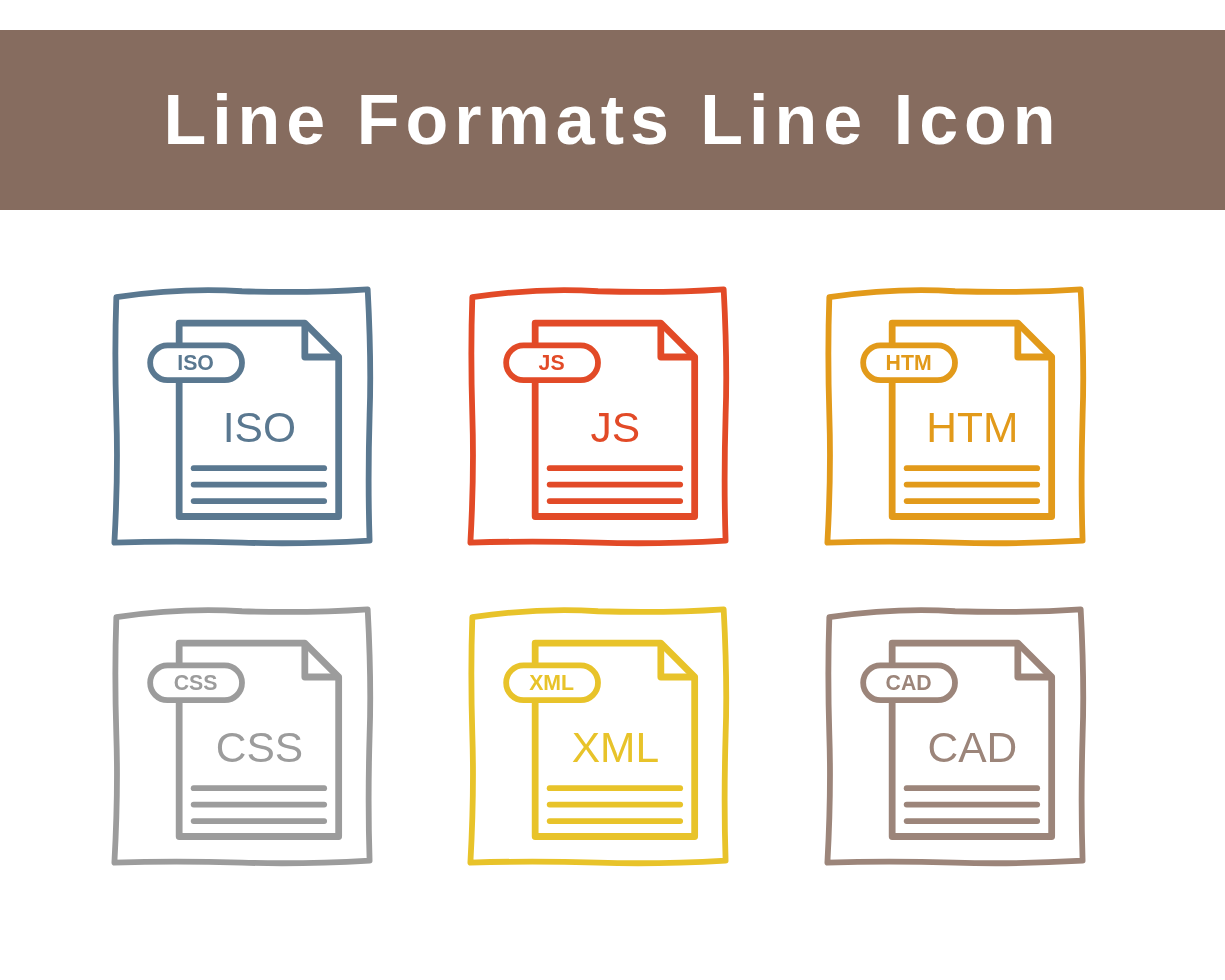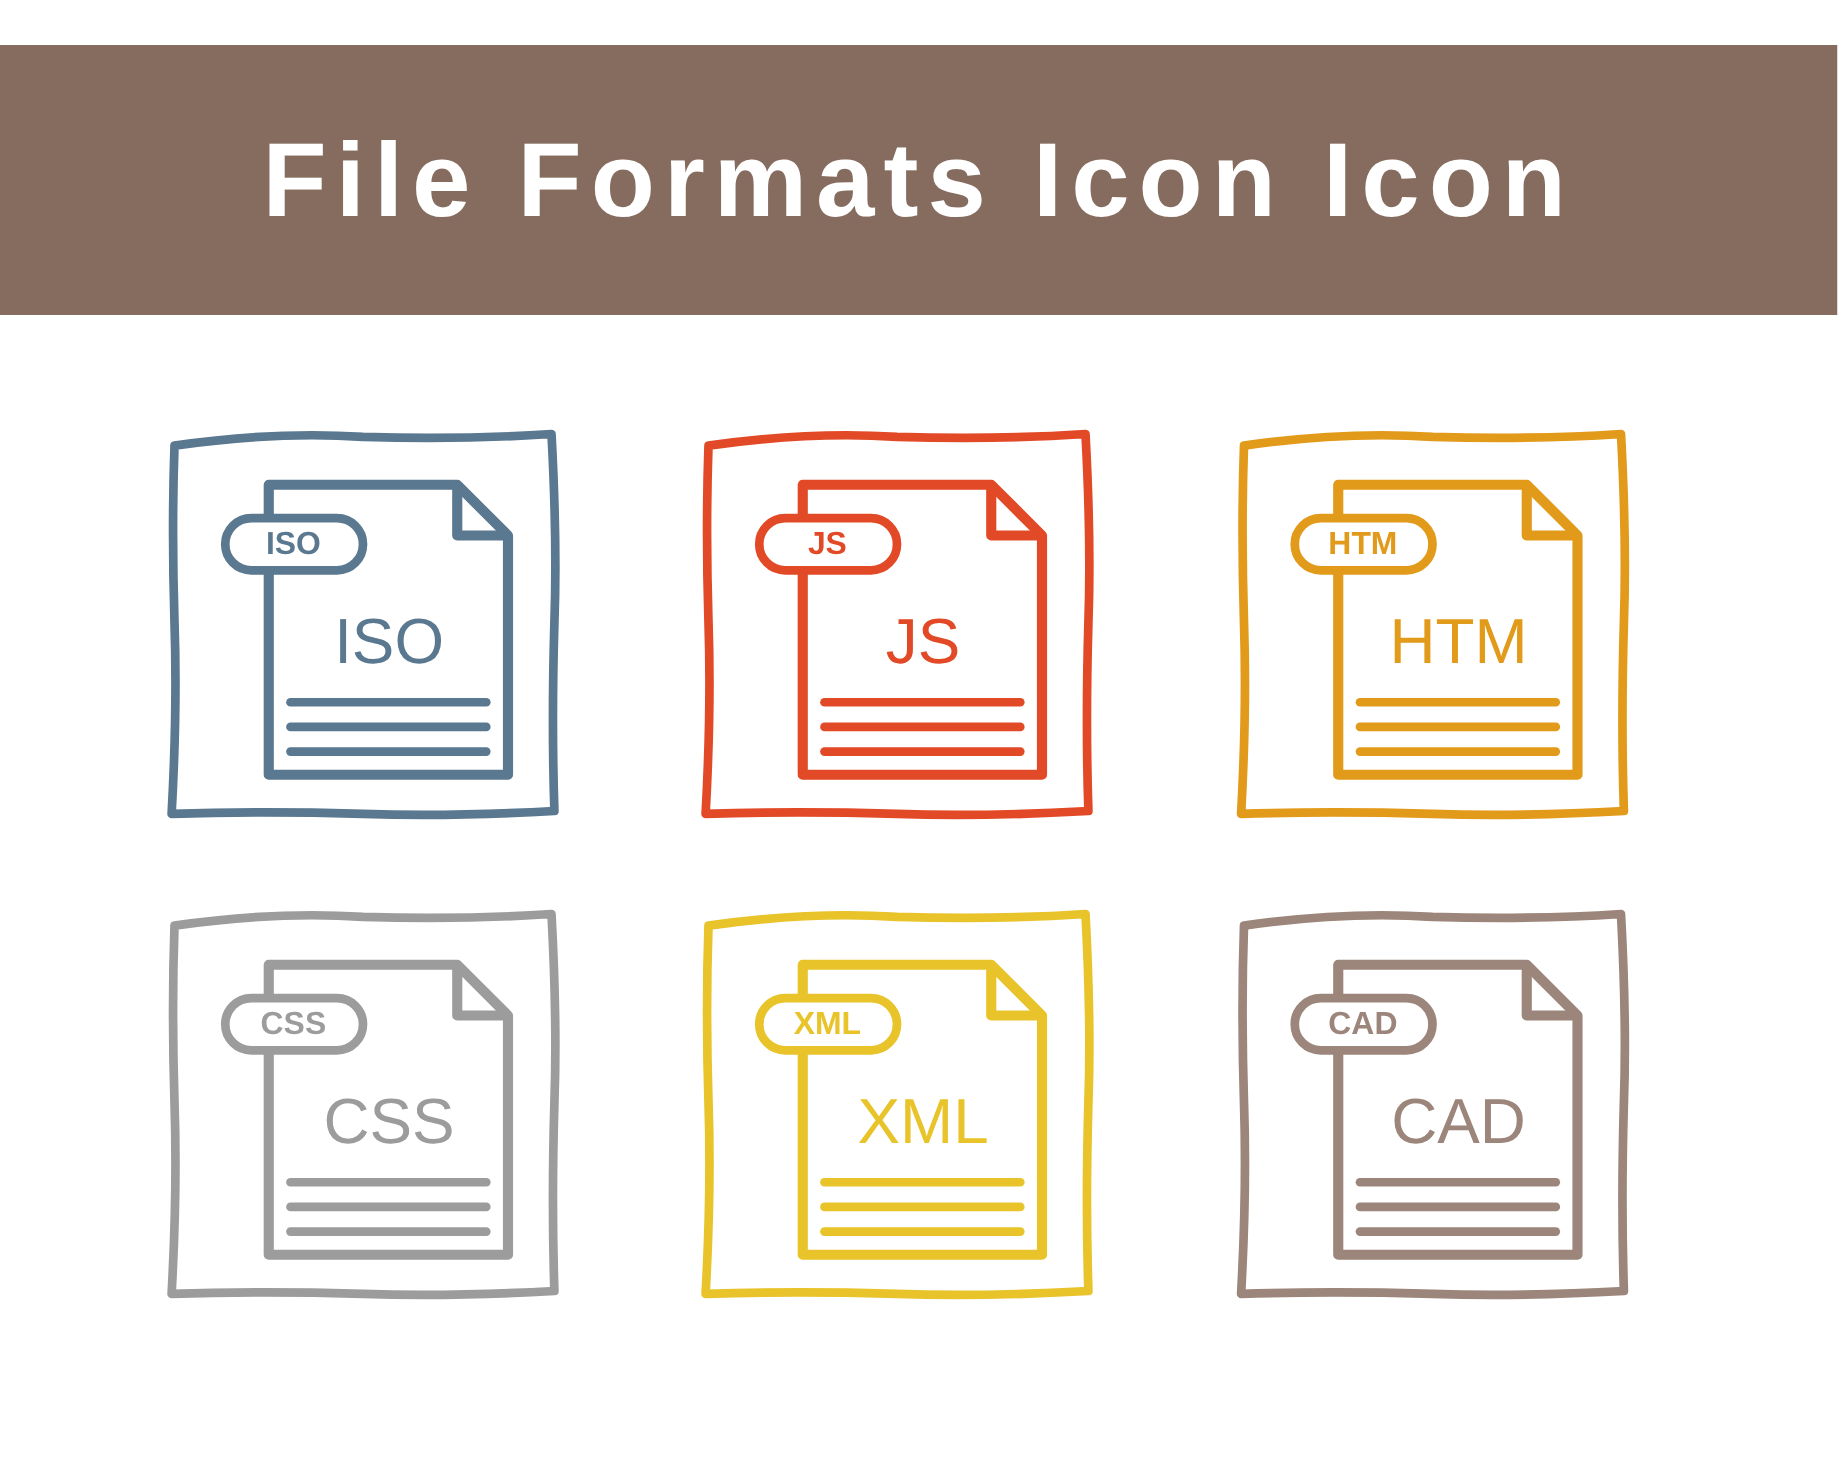--- a/index.html
+++ b/index.html
@@ -39,21 +39,21 @@
   .icon-svg {
     width: 290px;
     height: 290px;
     display: block;
   }
 </style>
 </head>
 <body>
 
 <div class="header" style="background: rgb(134, 108, 95);">
-  <div class="header-title">File Formats Icon Icon</div>
+  <div class="header-title">Line Formats Line Icon</div>
 </div>
 
 <div class="grid">
   <div class="icon-cell">
       <svg viewBox="0 0 300 300" class="icon-svg">
         <path d="M20 28 Q 90 18 150 22 Q 220 24 280 20 Q 284 95 282 150 Q 280 220 282 280 Q 210 284 150 282 Q 80 280 18 282 Q 22 210 20 150 Q 18 85 20 28 Z" fill="none" stroke="#5a7890" stroke-width="6" stroke-linejoin="round"></path>
         <path d="M85 55 L215 55 L250 90 L250 255 L85 255 Z" fill="none" stroke="#5a7890" stroke-width="7" stroke-linejoin="round"></path>
         <path d="M215 55 L215 90 L250 90" fill="none" stroke="#5a7890" stroke-width="7" stroke-linejoin="round"></path>
         <rect x="55" y="78" width="95" height="36" rx="18" ry="18" fill="#ffffff" stroke="#5a7890" stroke-width="6"></rect>
         <text x="102" y="103" text-anchor="middle" font-family="Arial, Helvetica, sans-serif" font-size="22" font-weight="700" fill="#5a7890">ISO</text>

